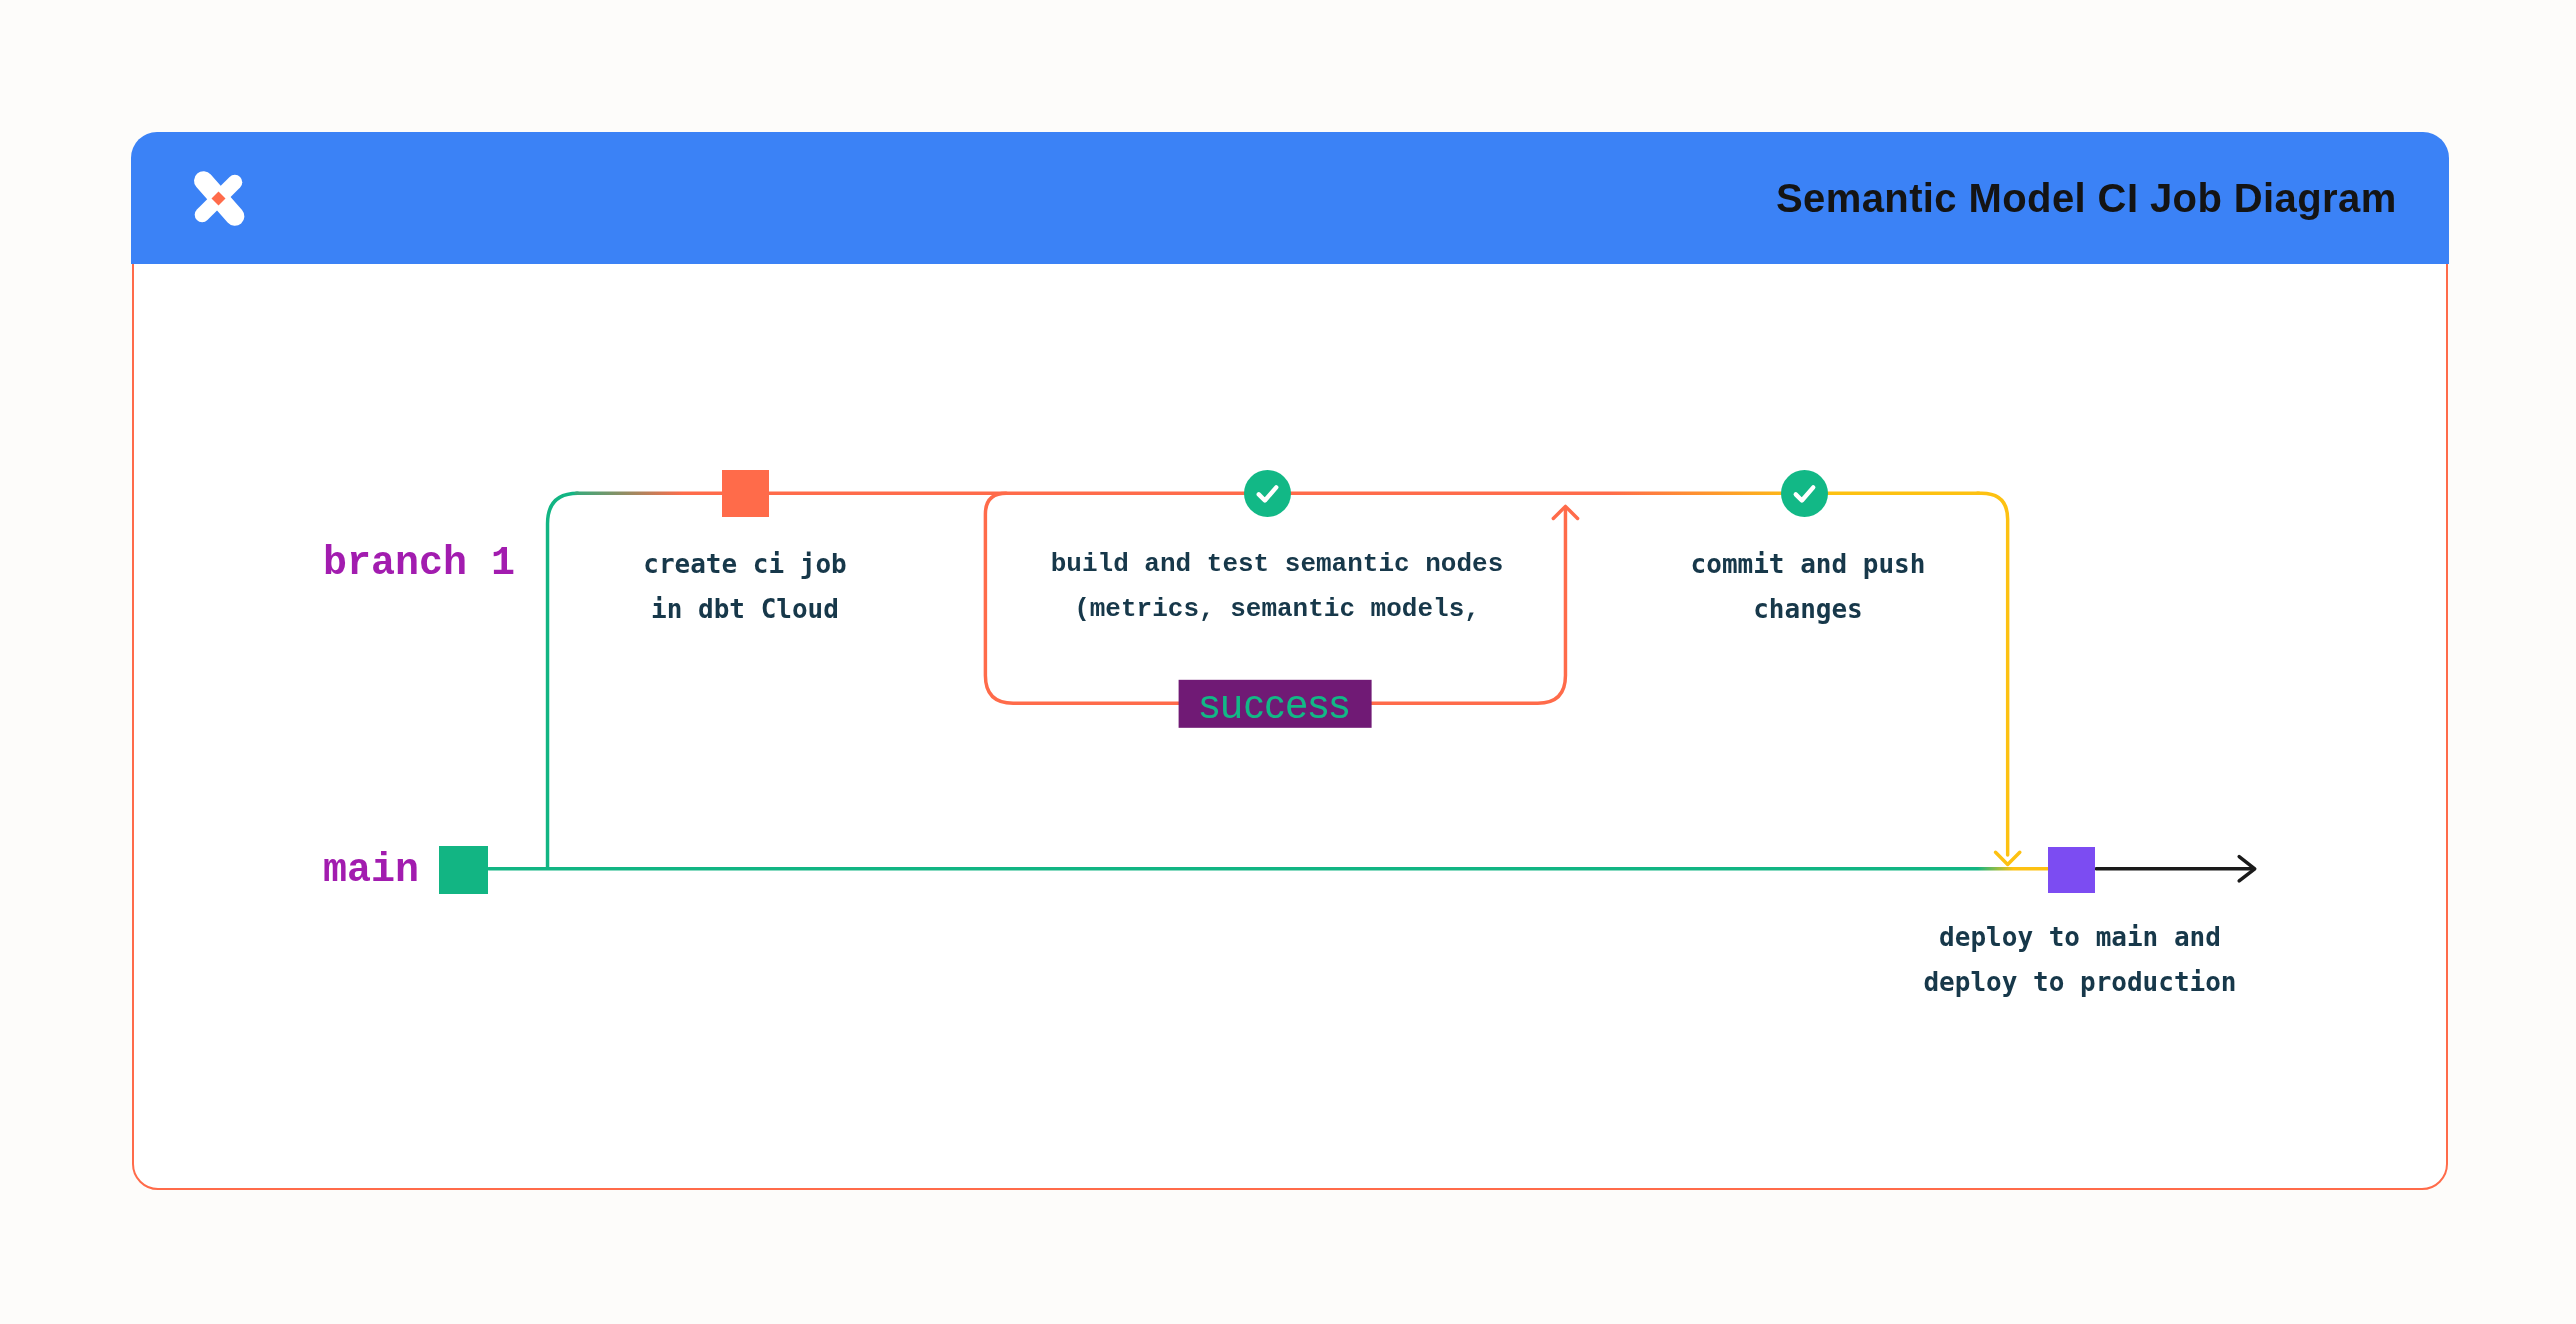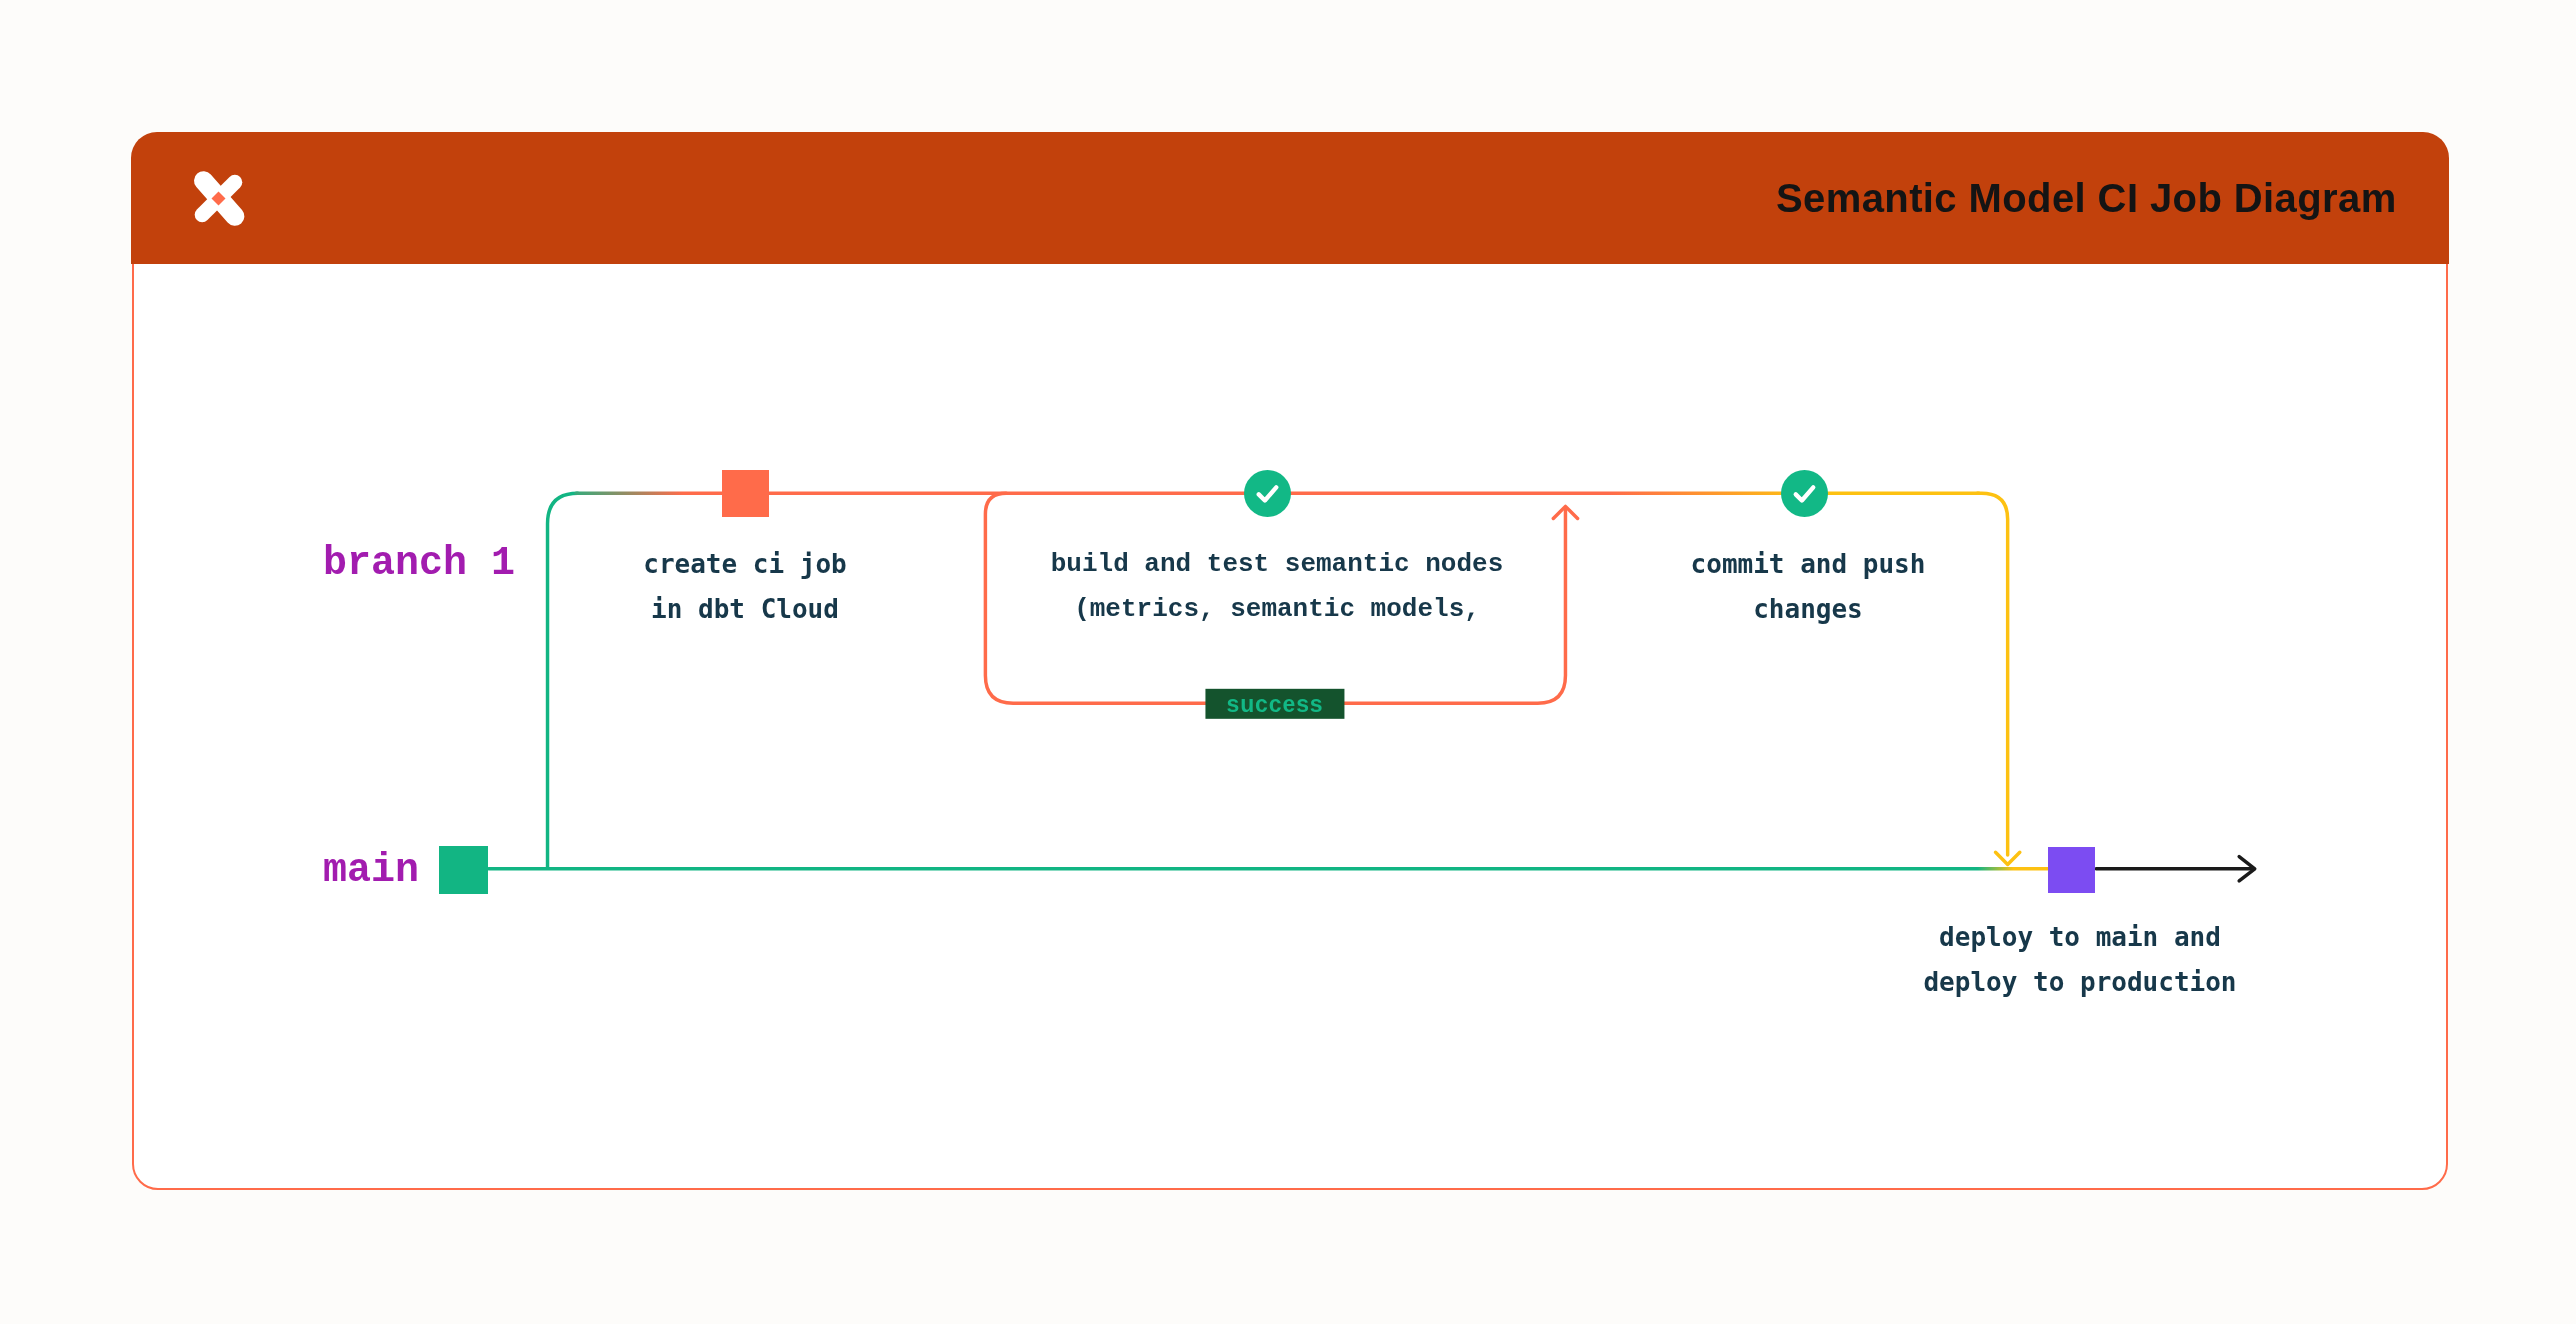--- a/index.html
+++ b/index.html
@@ -9,21 +9,21 @@
     font-family:"Liberation Sans", sans-serif;
     position:relative;overflow:hidden;
   }
   .card{
     position:absolute;left:132px;top:133px;width:2316px;height:1057px;
     background:#ffffff;border:2.6px solid #ff6b4a;border-radius:26px;
     box-sizing:border-box;
   }
   .header-bar{
     position:absolute;left:-2.6px;top:-2.6px;right:-2.6px;height:132px;
-    background:#c2410c;border-radius:26px 26px 0 0;
+    background:#3b82f6;border-radius:26px 26px 0 0;
     display:flex;align-items:center;justify-content:space-between;
     padding:0 52px;box-sizing:border-box;
   }
   .page-title{
     font-size:40px;font-weight:bold;color:#141414;letter-spacing:0.4px;
     font-family:"Liberation Sans", sans-serif;
   }
   .diagram-svg{position:absolute;left:0;top:0;}
   .sq{position:absolute;}
   .sq-orange{left:722px;top:470px;width:47px;height:47px;background:#ff6b4a;}
@@ -42,23 +42,23 @@
     text-align:center;white-space:nowrap;
   }
   .node-label span{display:block;margin-top:8px;}
   .lane-label{
     position:absolute;
     font-family:Liberation Mono, monospace;
     font-weight:700;font-size:40px;color:#a21caf;white-space:nowrap;
   }
   .success-label{
     position:absolute;left:1275px;top:704px;transform:translate(-50%,-50%);
-    background:#14532d;padding:1.7px 21px;
-    font-family:"Liberation Sans", sans-serif;font-weight:bold;
-    font-size:23px;letter-spacing:0.9px;color:#12b886;white-space:nowrap;
+    background:#701a75;padding:1.7px 21px;
+    font-family:"Liberation Sans", sans-serif;font-weight:normal;
+    font-size:40px;letter-spacing:0.9px;color:#12b886;white-space:nowrap;
   }
 </style>
 </head>
 <body>
 
 <div class="card">
   <div class="header-bar">
     <svg width="71" height="71" viewBox="0 0 100 100">
       <g stroke="#ffffff" stroke-linecap="round" fill="none">
         <path d="M29 25 L73 75" stroke-width="27"></path>

